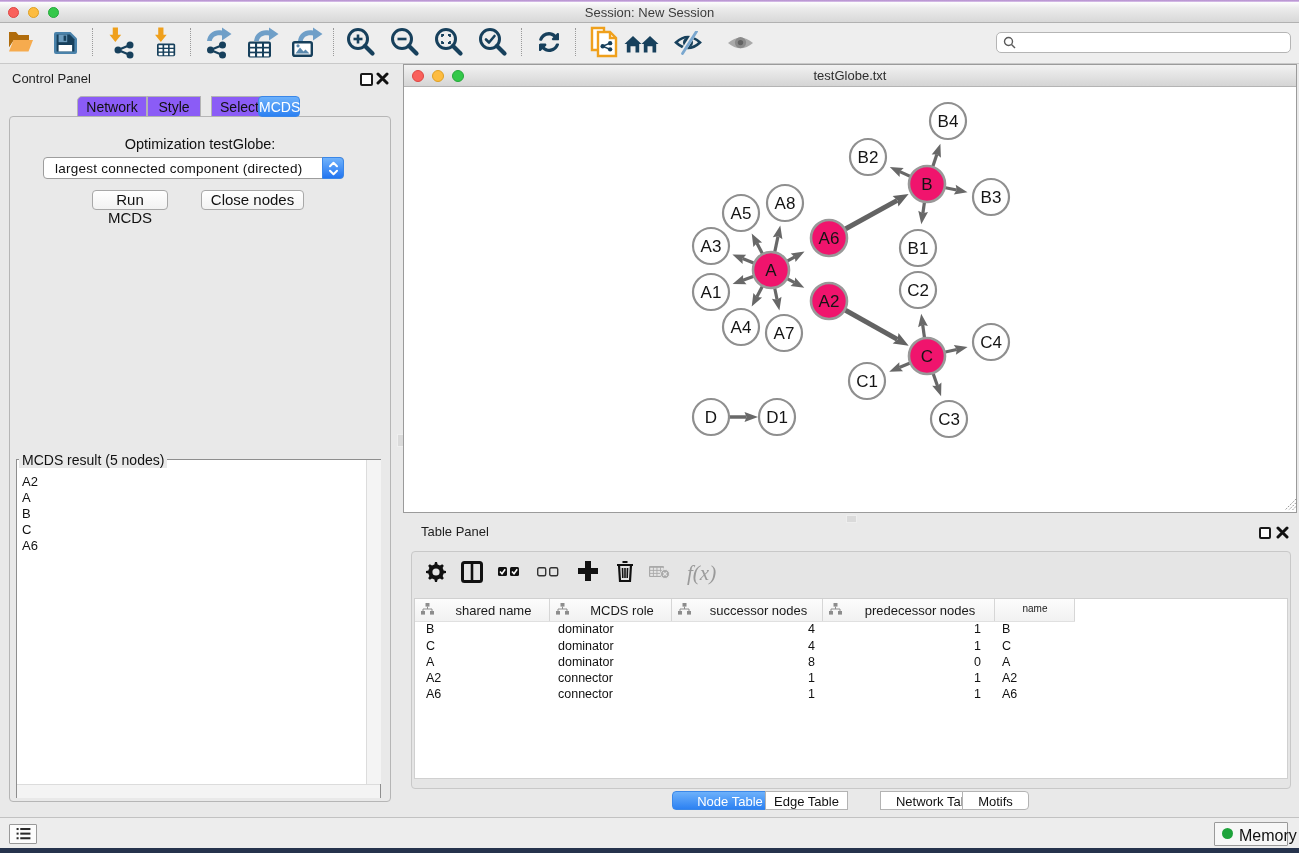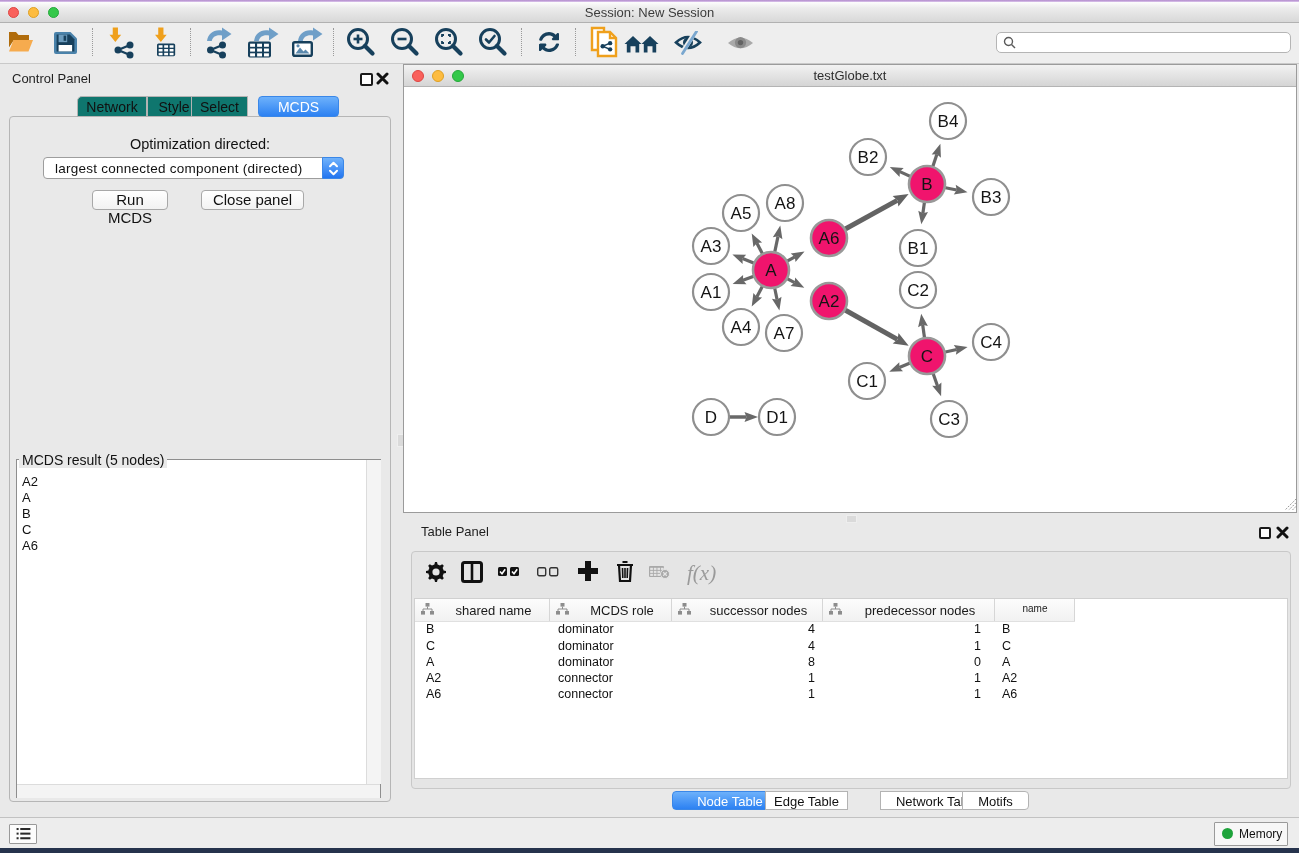--- a/index.html
+++ b/index.html
@@ -2,21 +2,21 @@
 <html><head>
 <meta charset="utf-8">
 <style>
   html,body{margin:0;padding:0;}
   body{width:1299px;height:853px;position:relative;overflow:hidden;
        font-family:"Liberation Sans", sans-serif;background:#e9e9e9;}
   .abs{position:absolute;}
   .tb-sep{position:absolute;top:28px;width:0;height:28px;border-left:1px dotted #9a9a9a;}
   .icon{position:absolute;}
   .tab{position:absolute;top:96px;height:21px;line-height:21px;text-align:center;
-       background:#0f766e;border:1px solid #b3b3b3;font-size:14px;color:#111;box-sizing:border-box;}
+       background:#8b5cf6;border:1px solid #b3b3b3;font-size:14px;color:#111;box-sizing:border-box;}
   .btn{position:absolute;background:linear-gradient(#ffffff,#f2f2f2);border:1px solid #a8a8a8;
        border-radius:4px;font-size:15px;color:#111;text-align:center;box-sizing:border-box;}
   .btab{position:absolute;top:791px;height:19px;line-height:19px;text-align:center;background:#fff;
         border:1px solid #b3b3b3;font-size:13px;color:#111;box-sizing:border-box;}
 </style>
 </head>
 <body>
 
 <div class="abs" style="left:0;top:0;width:1299px;height:2px;background:linear-gradient(#b18acb,#dcc5ec);"></div>
 
@@ -177,33 +177,33 @@
 <div class="abs" style="left:12px;top:71px;font-size:13px;color:#1f1f1f;">Control Panel</div>
 <div class="abs" style="left:360px;top:73px;width:9px;height:9px;border:2px solid #1a1a1a;border-radius:2px;background:#fff;"></div>
 <svg class="abs" style="left:376px;top:72px;" width="13" height="13" viewBox="0 0 13 13">
     <path d="M2 2 L11 11 M11 2 L2 11" stroke="#111" stroke-width="3" stroke-linecap="round"></path>
   </svg>
 
 <div class="abs" style="left:9px;top:116px;width:380px;height:684px;border:1px solid #b6b6b6;border-radius:4px;background:#e9e9e9;"></div>
 
 <div class="tab" style="left:77px;width:70px;border-radius:5px 0 0 0;">Network</div>
 <div class="tab" style="left:147px;width:54px;">Style</div>
-<div class="tab" style="left:191px;width:57px;">Select</div>
-<div class="tab" style="left:258px;width:81px;background:linear-gradient(#6db1fb,#2c81f2);color:#fff;border-color:#3a87e8;border-radius:4px;">MCDS</div>
-<div class="abs" style="left:35px;top:136px;width:330px;text-align:center;font-size:14.5px;color:#111;">Optimization directed:</div>
+<div class="tab" style="left:211px;width:57px;">Select</div>
+<div class="tab" style="left:258px;width:42px;background:linear-gradient(#6db1fb,#2c81f2);color:#fff;border-color:#3a87e8;border-radius:4px;">MCDS</div>
+<div class="abs" style="left:35px;top:136px;width:330px;text-align:center;font-size:14.5px;color:#111;">Optimization testGlobe:</div>
 
 <div class="abs" style="left:43px;top:157px;width:301px;height:22px;background:#fff;border:1px solid #9d9d9d;border-radius:4px;box-sizing:border-box;"></div>
 <div class="abs" style="left:55px;top:161px;font-size:13.5px;letter-spacing:0.25px;color:#111;">largest connected component (directed)</div>
 <div class="abs" style="left:322px;top:157px;width:22px;height:22px;background:linear-gradient(#70b2fb,#2275f0);border:1px solid #3a87e8;border-radius:0 4px 4px 0;box-sizing:border-box;"></div>
 <svg class="abs" style="left:327px;top:161px;" width="13" height="15" viewBox="0 0 13 15">
     <path d="M3 5.2 L6.5 1.8 L10 5.2" fill="none" stroke="#fff" stroke-width="2" stroke-linecap="round" stroke-linejoin="round"></path>
     <path d="M3 9.8 L6.5 13.2 L10 9.8" fill="none" stroke="#fff" stroke-width="2" stroke-linecap="round" stroke-linejoin="round"></path>
   </svg>
 <div class="btn" style="left:92px;top:190px;width:76px;height:20px;line-height:18px;">Run MCDS</div>
-<div class="btn" style="left:201px;top:190px;width:103px;height:20px;line-height:18px;">Close panel</div>
+<div class="btn" style="left:201px;top:190px;width:103px;height:20px;line-height:18px;">Close nodes</div>
 
 <div class="abs" style="left:16px;top:459px;width:365px;height:339px;border:1px solid #8e8e8e;background:#fff;box-sizing:border-box;"></div>
 <div class="abs" style="left:19px;top:452px;background:#e9e9e9;padding:0 3px;font-size:14px;color:#111;">MCDS result (5 nodes)</div>
 <div class="abs" style="left:366px;top:460px;width:14px;height:324px;background:#f4f4f4;border-left:1px solid #dcdcdc;"></div>
 <div class="abs" style="left:17px;top:784px;width:363px;height:13px;background:#f4f4f4;border-top:1px solid #dcdcdc;"></div>
 <div class="abs" style="left:22px;top:474px;font-size:13px;color:#111;line-height:16px;">A2<br>A<br>B<br>C<br>A6</div>
 
 <div class="abs" style="left:397px;top:434px;width:5px;height:11px;background:#dadada;border:1px solid #eee;"></div>
 
 <div class="abs" style="left:403px;top:64px;width:894px;height:449px;background:#fff;border:1px solid #9b9b9b;box-sizing:border-box;"></div>
@@ -457,15 +457,15 @@
       <rect x="0" y="0" width="2.2" height="2.2"></rect>
       <rect x="4" y="0" width="11" height="2.2"></rect>
       <rect x="0" y="5" width="2.2" height="2.2"></rect>
       <rect x="4" y="5" width="11" height="2.2"></rect>
       <rect x="0" y="10" width="2.2" height="2.2"></rect>
       <rect x="4" y="10" width="11" height="2.2"></rect>
     </g>
   </svg>
 <div class="abs" style="left:1214px;top:822px;width:74px;height:24px;background:#f7f7f7;border:1px solid #9a9a9a;border-radius:1px;box-sizing:border-box;"></div>
 <div class="abs" style="left:1222px;top:828px;width:11px;height:11px;border-radius:50%;background:#1ea33b;"></div>
-<div class="abs" style="left:1239px;top:827px;font-size:12px;color:#111;">Memory</div>
+<div class="abs" style="left:1239px;top:827px;font-size:16px;color:#111;">Memory</div>
 
 <div class="abs" style="left:0;top:848px;width:1299px;height:5px;background:#26334d;"></div>
 
 </body></html>

